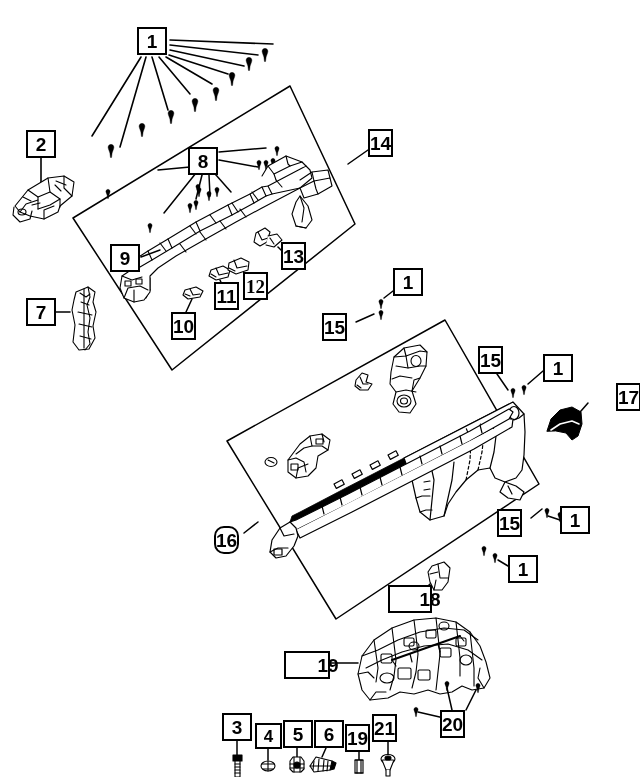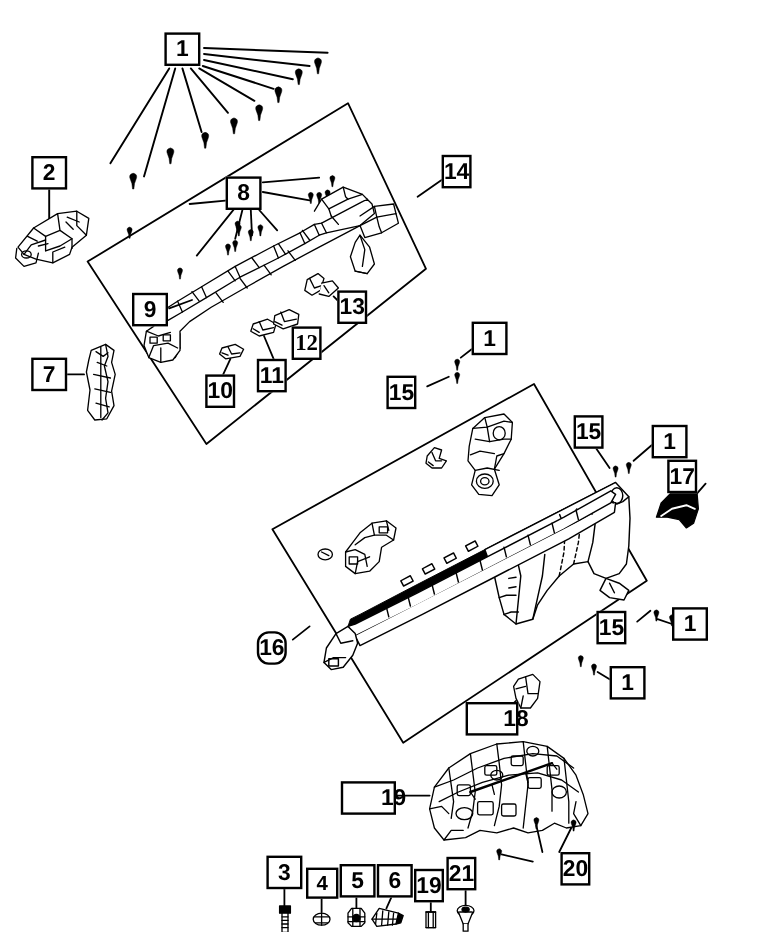--- a/index.html
+++ b/index.html
@@ -509,33 +509,33 @@
   <div id="callout-container">
       <div class="callout size-std" style="left: 137px; top: 27px;">1</div>
       <div class="callout size-std" style="left: 26px; top: 130px;">2</div>
       <div class="callout size-std" style="left: 188px; top: 147px;">8</div>
       <div class="callout size-wide" style="left: 368px; top: 129px;">14</div>
       <div class="callout size-std" style="left: 110px; top: 244px;">9</div>
       <div class="callout size-wide" style="left: 281px; top: 242px;">13</div>
       <div class="callout size-wide" style="left: 243px; top: 272px; font-family: Liberation Serif, serif;">12</div>
       <div class="callout size-std" style="left: 393px; top: 268px;">1</div>
       <div class="callout size-std" style="left: 26px; top: 298px;">7</div>
-      <div class="callout size-wide" style="left: 214px; top: 299px; text-align: center;">11</div>
+      <div class="callout size-wide" style="left: 214px; top: 282px; text-align: center;">11</div>
       <div class="callout size-wide" style="left: 171px; top: 312px;">10</div>
       <div class="callout size-wide" style="left: 322px; top: 313px;">15</div>
       <div class="callout size-wide" style="left: 478px; top: 346px;">15</div>
       <div class="callout size-std" style="left: 543px; top: 354px;">1</div>
-      <div class="callout size-wide" style="left: 556px; top: 383px;">17</div>
+      <div class="callout size-wide" style="left: 616px; top: 383px;">17</div>
       <div class="callout size-wide" style="left: 497px; top: 509px;">15</div>
       <div class="callout size-std" style="left: 560px; top: 506px;">1</div>
       <div class="callout size-wide" style="left: 214px; top: 526px; border-radius: 10px;">16</div>
       <div class="callout size-std" style="left: 508px; top: 555px;">1</div>
       <div class="callout size-wide" style="left: 388px; top: 585px; padding-left: 40px;">18</div>
       <div class="callout size-wide" style="left: 284px; top: 651px; padding-left: 42px;">19</div>
-      <div class="callout size-wide" style="left: 467px; top: 710px;">20</div>
+      <div class="callout size-wide" style="left: 440px; top: 710px;">20</div>
       <div class="callout size-std" style="left: 222px; top: 713px;">3</div>
       <div class="callout size-small" style="left: 255px; top: 723px;">4</div>
       <div class="callout size-std" style="left: 283px; top: 720px;">5</div>
       <div class="callout size-std" style="left: 314px; top: 720px;">6</div>
       <div class="callout size-wide" style="left: 345px; top: 724px;">19</div>
       <div class="callout size-wide" style="left: 372px; top: 714px;">21</div>
     </div>
 
 </div>
 

